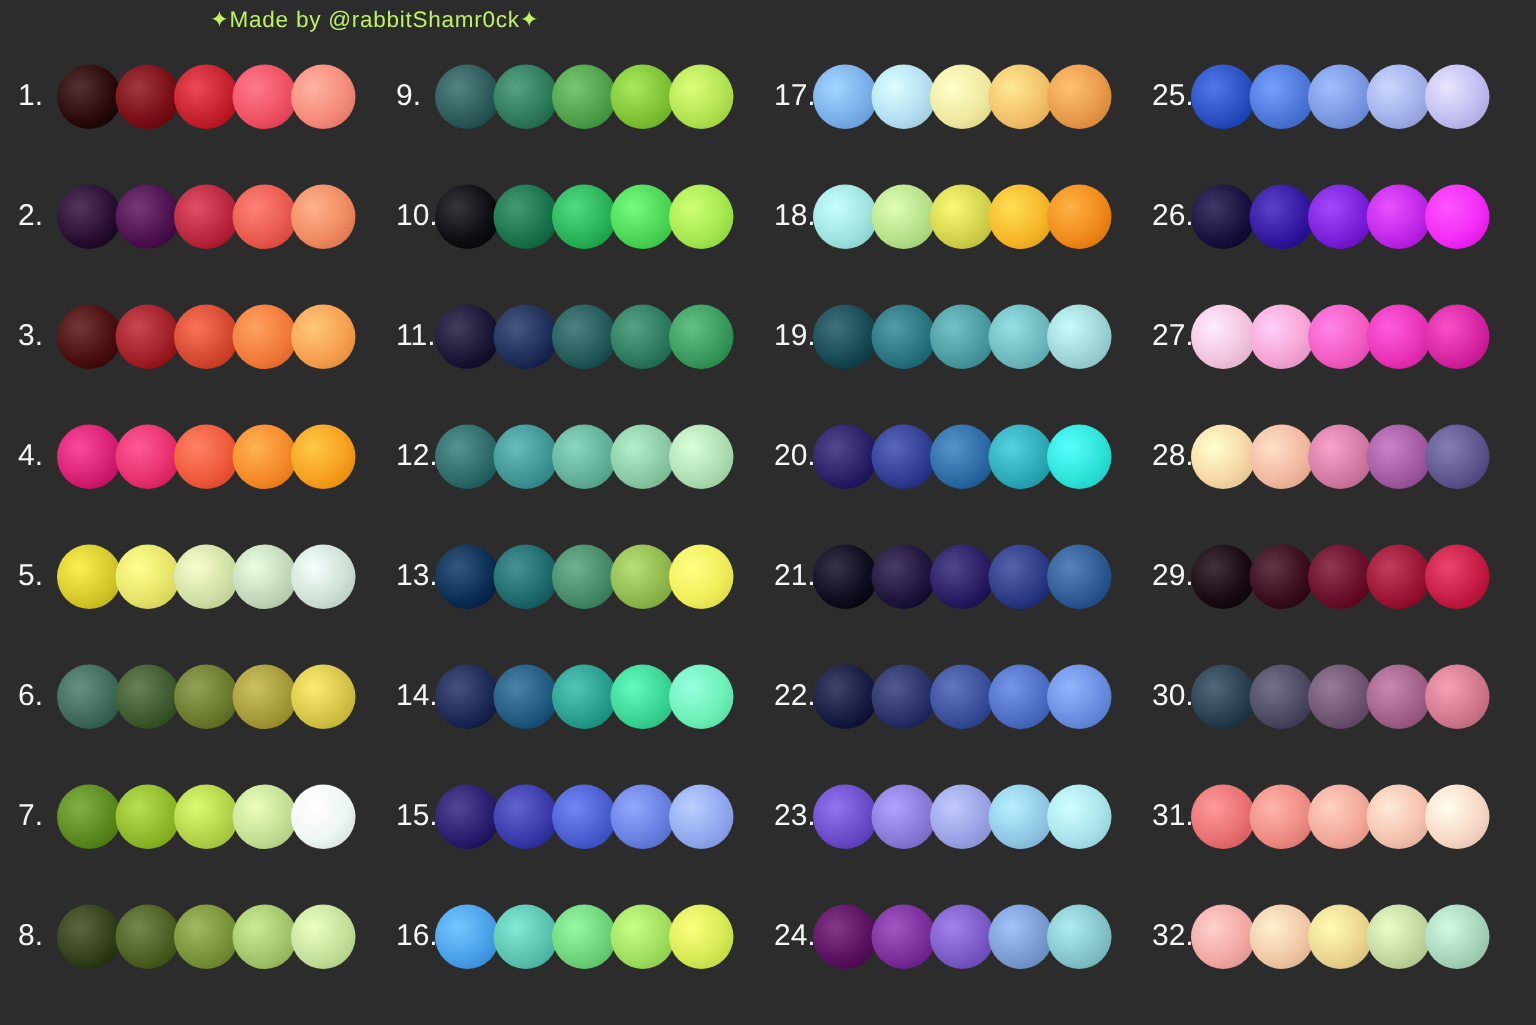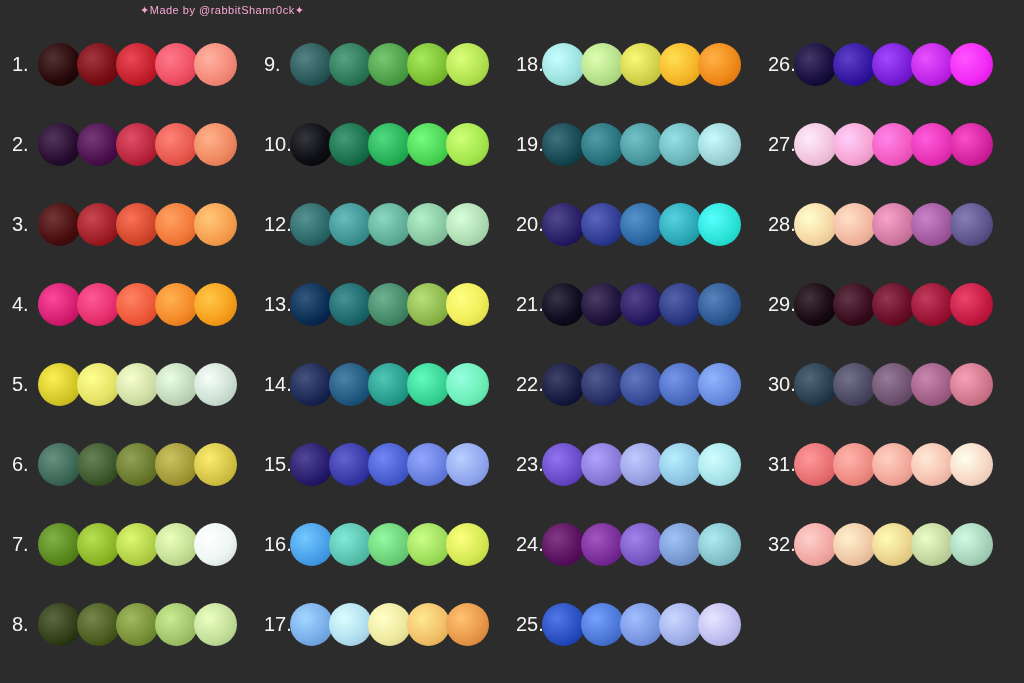--- a/index.html
+++ b/index.html
@@ -8,22 +8,22 @@
     height: 683px;
     background: #2c2c2d;
     overflow: hidden;
     font-family: 'Comic Sans MS', cursive, sans-serif;
     position: relative;
   }
   .credit {
     position: absolute;
     top: 4px;
     left: 140px;
-    color: #f9a8d4;
-    font-size: 11px;
+    color: #bef264;
+    font-size: 15px;
     letter-spacing: 0.5px;
   }
   .grid {
     position: absolute;
     top: 24px;
     left: 8px;
     display: grid;
     grid-template-columns: repeat(4, 252px);
     grid-template-rows: repeat(8, 80px);
     grid-auto-flow: column;
@@ -153,20 +153,30 @@
       <div class="num">10.</div>
       <div class="swatches">
         <div class="swatch" style="--c: #0d0f14; --hl: rgb(53,55,60); --sh: rgb(0,0,0);"></div>
         <div class="swatch" style="--c: #1a734d; --hl: rgb(66,155,117); --sh: rgb(0,80,42);"></div>
         <div class="swatch" style="--c: #29b25a; --hl: rgb(81,218,130); --sh: rgb(6,143,55);"></div>
         <div class="swatch" style="--c: #4dd557; --hl: rgb(117,253,127); --sh: rgb(42,178,52);"></div>
         <div class="swatch" style="--c: #a6e84f; --hl: rgb(206,255,119); --sh: rgb(131,197,44);"></div>
       </div>
     </div>
     <div class="palette-row">
+      <div class="num">11.</div>
+      <div class="swatches">
+        <div class="swatch" style="--c: #1a1636; --hl: rgb(66,62,94); --sh: rgb(0,0,19);"></div>
+        <div class="swatch" style="--c: #202e5a; --hl: rgb(72,86,130); --sh: rgb(0,11,55);"></div>
+        <div class="swatch" style="--c: #255a5a; --hl: rgb(77,130,130); --sh: rgb(2,55,55);"></div>
+        <div class="swatch" style="--c: #2d7a5e; --hl: rgb(85,162,134); --sh: rgb(10,87,59);"></div>
+        <div class="swatch" style="--c: #3a9a5e; --hl: rgb(98,194,134); --sh: rgb(23,119,59);"></div>
+      </div>
+    </div>
+    <div class="palette-row">
       <div class="num">12.</div>
       <div class="swatches">
         <div class="swatch" style="--c: #2e6a6a; --hl: rgb(86,146,146); --sh: rgb(11,71,71);"></div>
         <div class="swatch" style="--c: #409494; --hl: rgb(104,188,188); --sh: rgb(29,113,113);"></div>
         <div class="swatch" style="--c: #62b09a; --hl: rgb(138,216,194); --sh: rgb(63,141,119);"></div>
         <div class="swatch" style="--c: #8ac9a3; --hl: rgb(178,241,203); --sh: rgb(103,166,128);"></div>
         <div class="swatch" style="--c: #b0deb4; --hl: rgb(216,255,220); --sh: rgb(141,187,145);"></div>
       </div>
     </div>
     <div class="palette-row">

